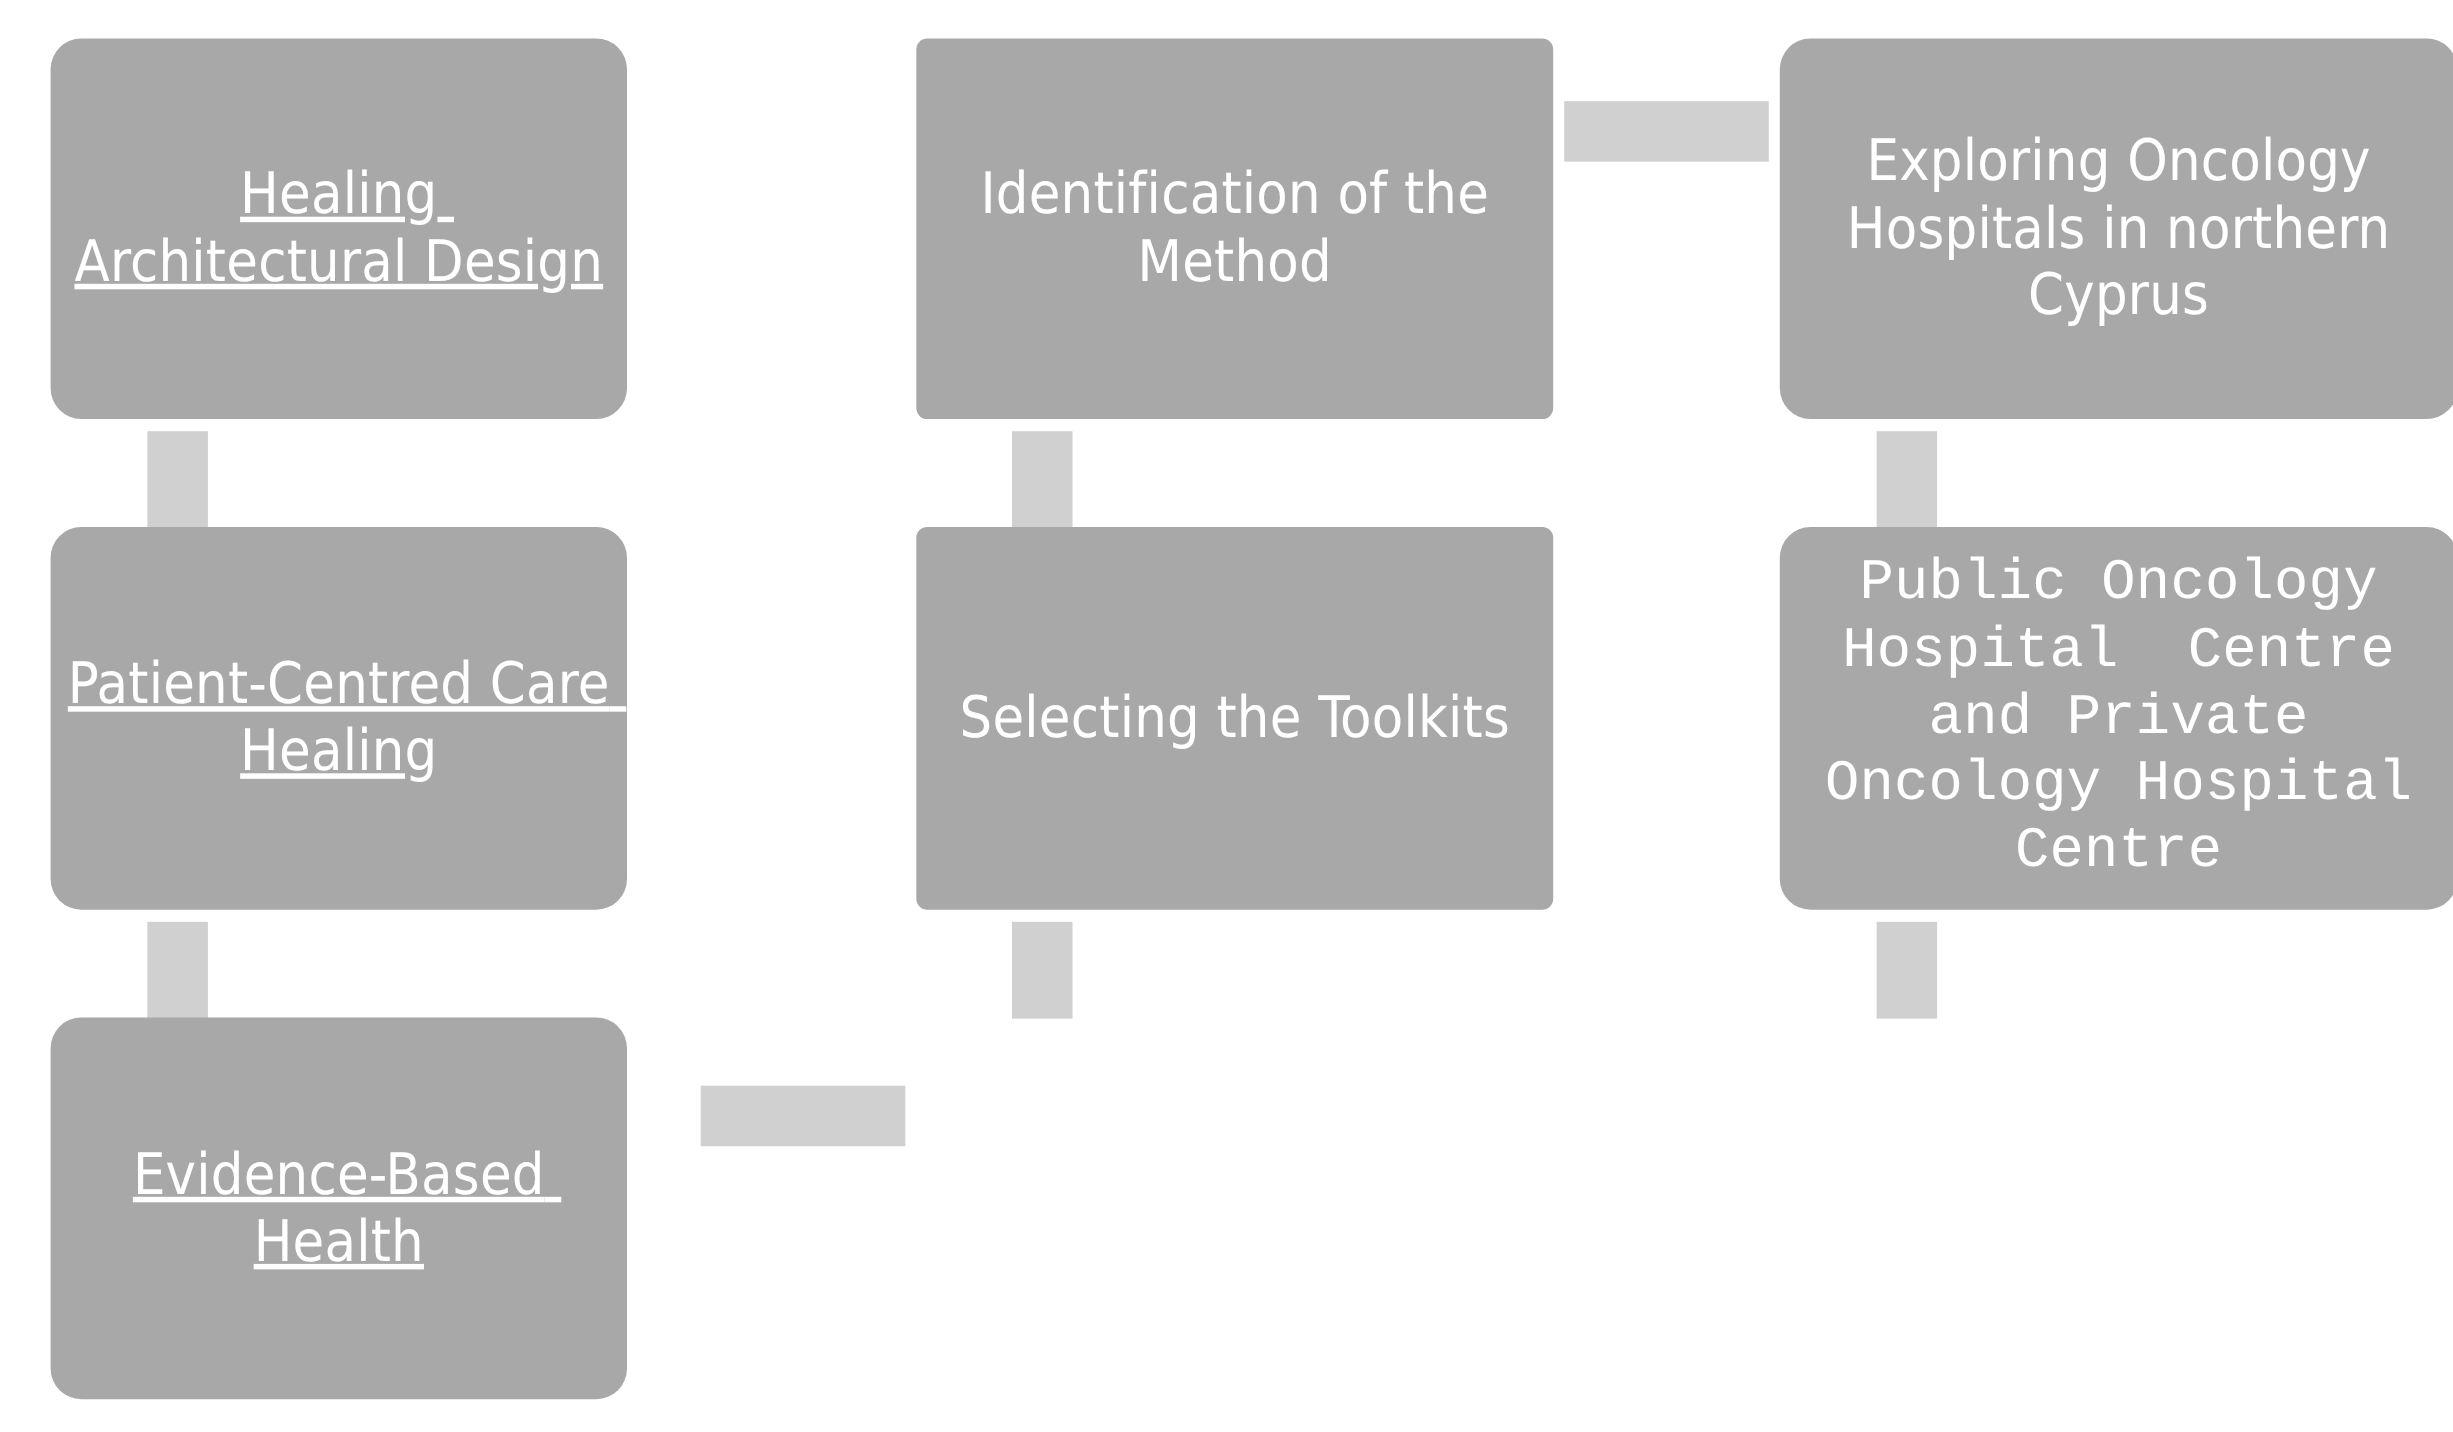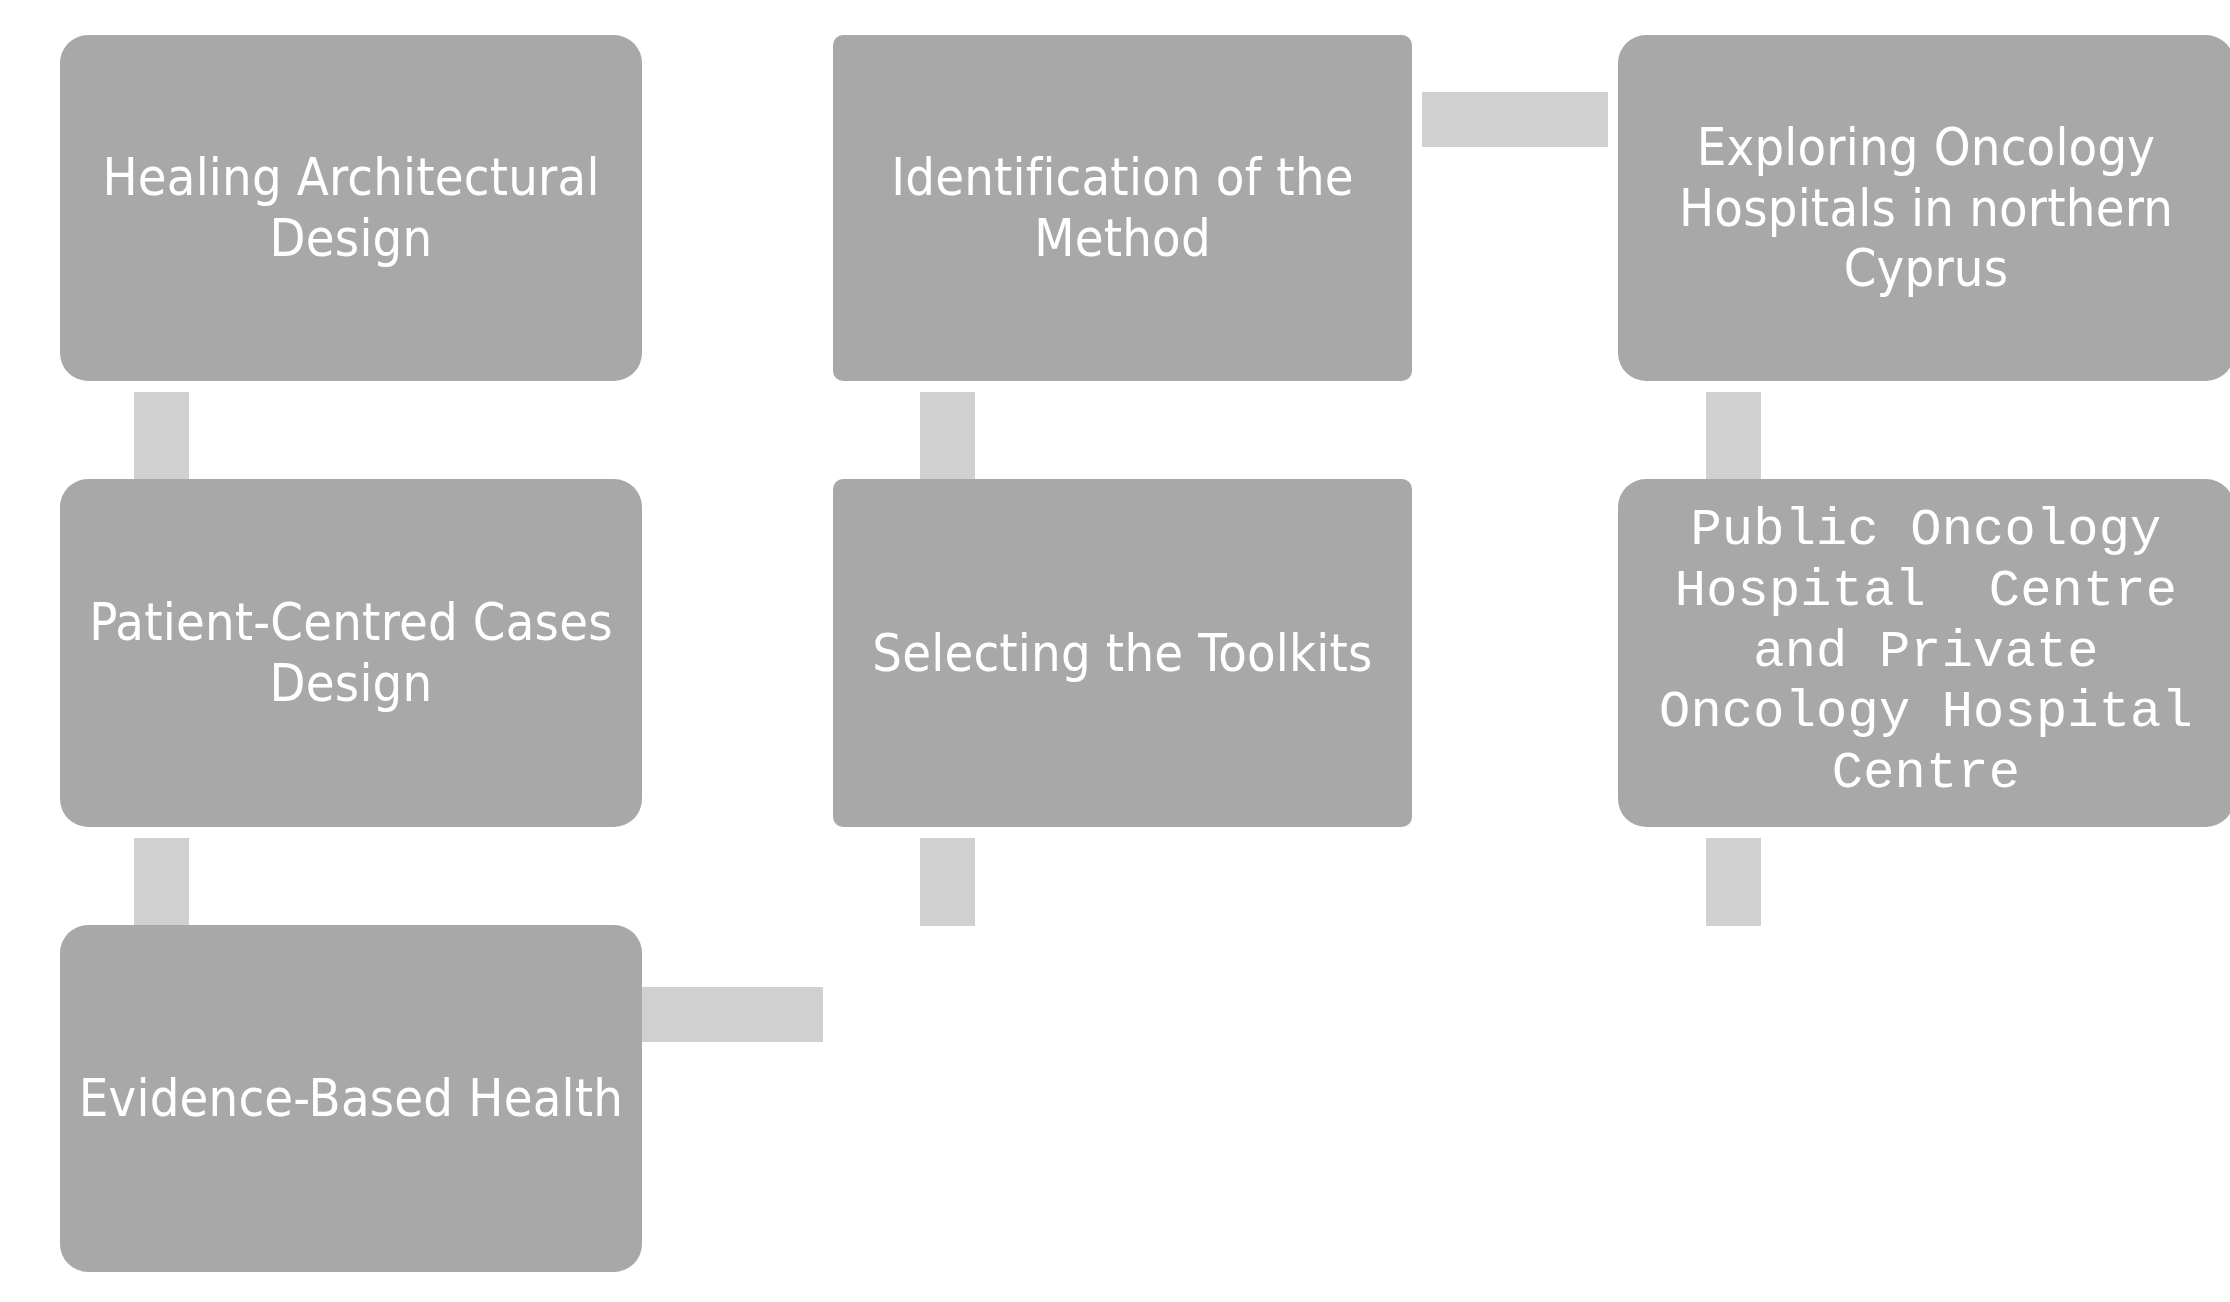--- a/index.html
+++ b/index.html
@@ -46,21 +46,21 @@
     width: 100%;
   }
   .connector {
     position: absolute;
     background: #d0d0d0;
   }
   .connector.v { width: 55px;  height: 88px; }
   .connector.h { width: 186px; height: 55px; }
 
   
-  .col1 { left: 60px;   width: 582px; }
+  .col1 { left: 46px;   width: 524px; text-decoration: underline; }
   .col2 { left: 833px;  width: 579px; border-radius: 10px; }
   .col3 { left: 1618px; width: 616px; text-align: center; }
 
   
   .row1 { top: 35px;  height: 346px; }
   .row2 { top: 479px; height: 348px; }
   .row3 { top: 925px; height: 347px; }
 
   
   #conn-c1-r1-r2 { left: 134px;  top: 392px; }
@@ -83,21 +83,21 @@
   <div class="connector v" id="conn-c2-r2-r3"></div>
   <div class="connector v" id="conn-c3-r1-r2"></div>
   <div class="connector v" id="conn-c3-r2-r3"></div>
   <div class="connector h" id="conn-r1-c2-c3"></div>
   <div class="connector h" id="conn-r3-c1-c2"></div>
 
   <div class="node col1 row1">
     <span class="label">Healing Architectural Design</span>
   </div>
   <div class="node col1 row2">
-    <span class="label">Patient-Centred Cases Design</span>
+    <span class="label">Patient-Centred Care Healing</span>
   </div>
   <div class="node col1 row3">
     <span class="label">Evidence-Based Health</span>
   </div>
 
   <div class="node col2 row1">
     <span class="label">Identification of the Method</span>
   </div>
   <div class="node col2 row2">
     <span class="label">Selecting the Toolkits</span>

